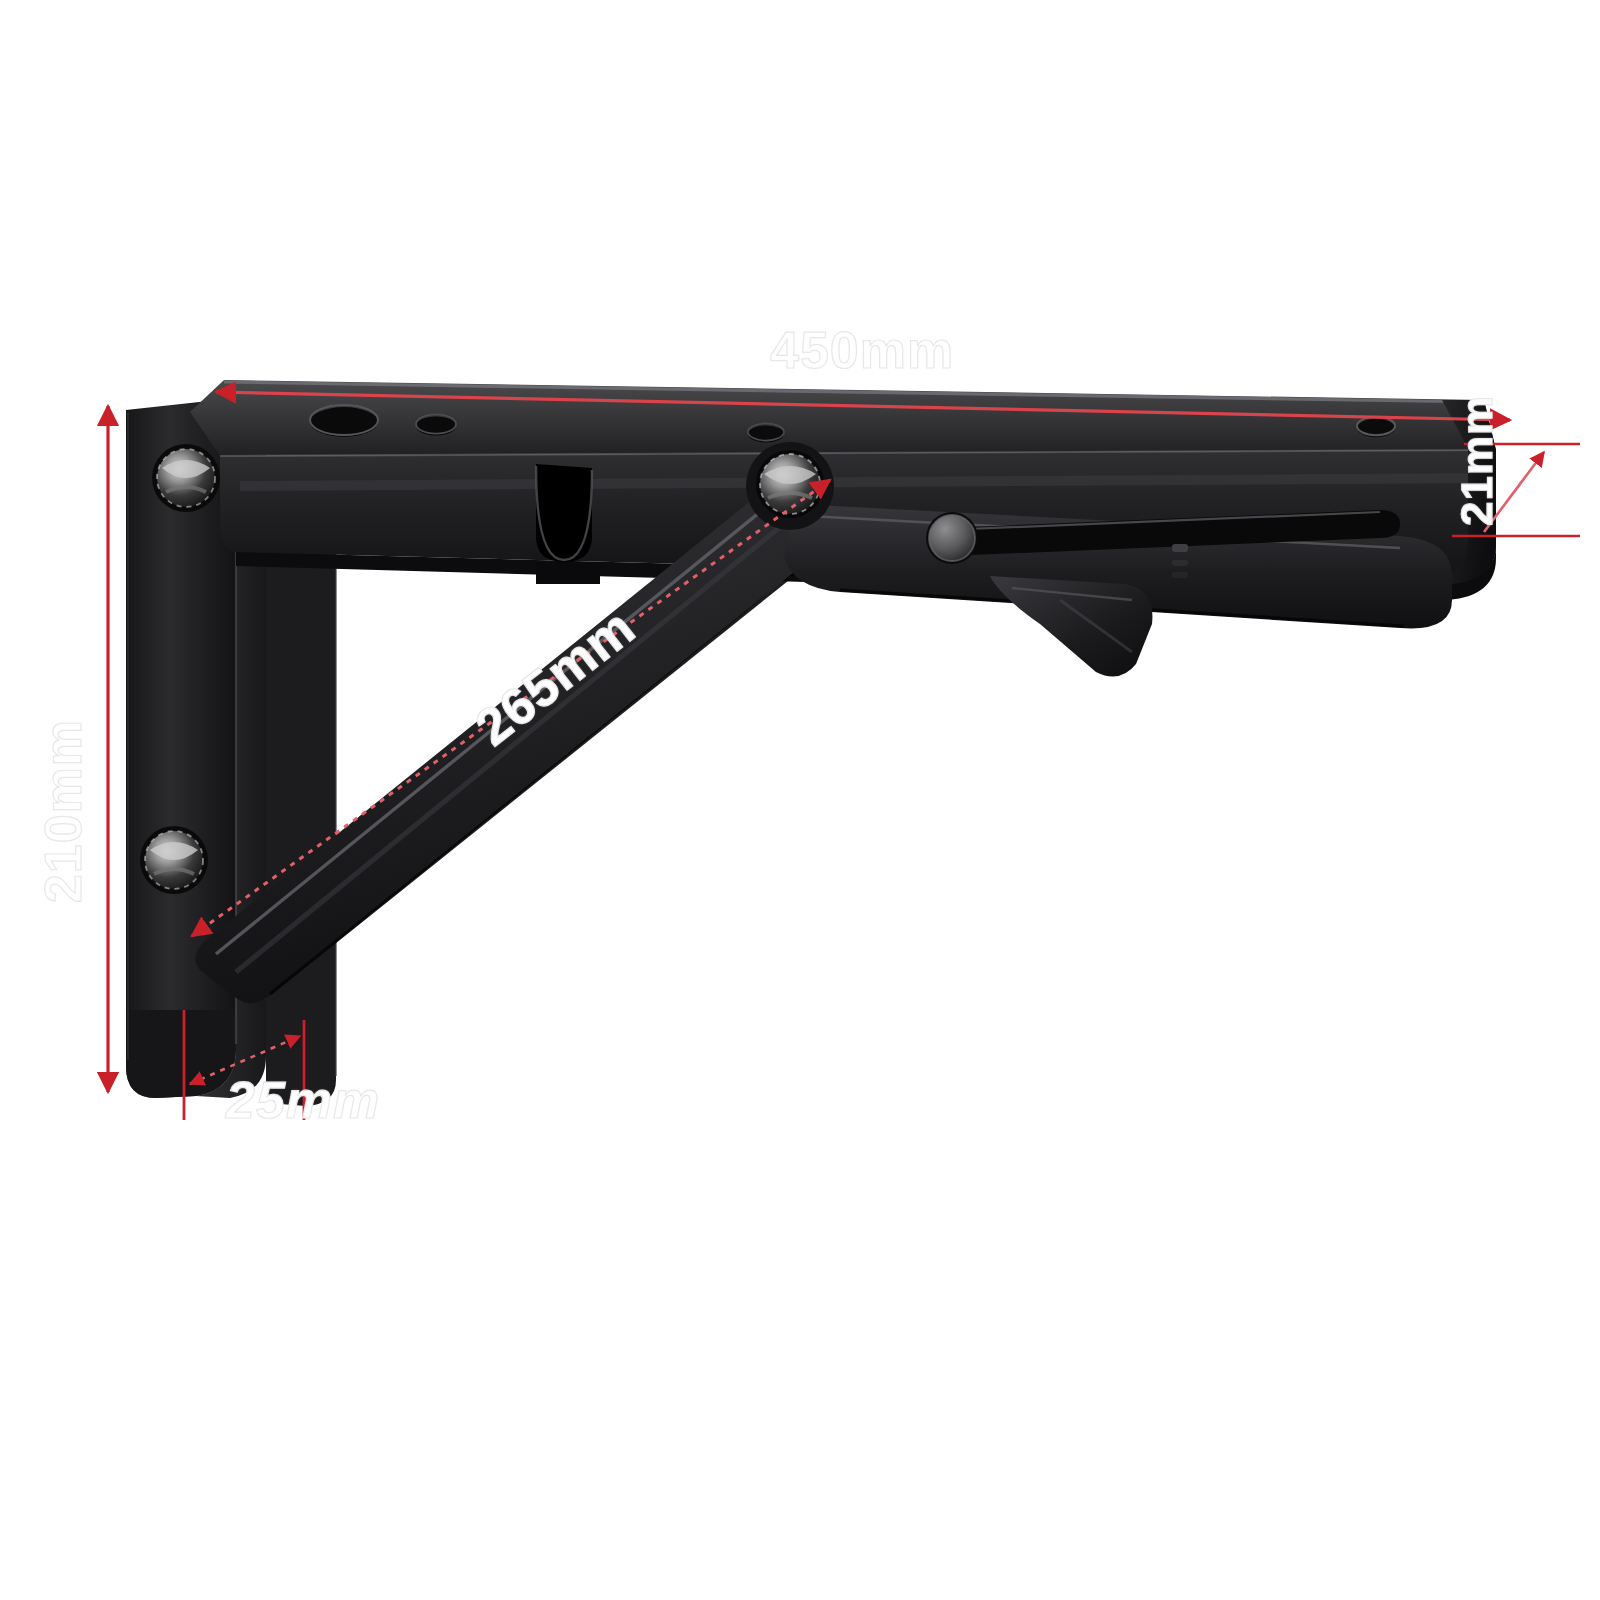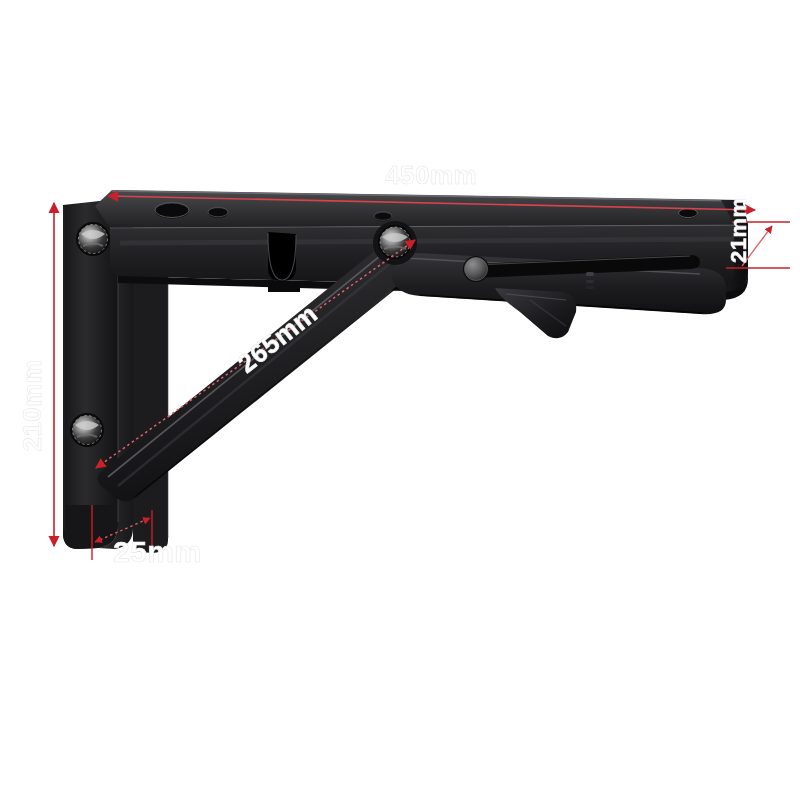--- a/index.html
+++ b/index.html
@@ -235,15 +235,15 @@
   </svg>
 
   <div class="dim-label" style="left:385px; top:160px; font-size:26px;">450mm</div>
 
   <div class="dim-label" style="left:-14px; top:390px; font-size:26px; transform: rotate(-90deg); transform-origin: center center;">210mm</div>
 
   <div class="dim-label" style="left:232px; top:355px; font-size:26px; transform: rotate(-38deg); transform-origin: left top;">265mm</div>
 
   <div class="dim-label" style="left:726px; top:263px; font-size:22px; transform: rotate(-90deg); transform-origin: left top;">21mm</div>
 
-  <div class="dim-label" style="left:113px; top:535px; font-size:30px;">25mm</div>
+  <div class="dim-label" style="left:113px; top:535px; font-size:26px;font-style:italic;">25mm</div>
 
 </div>
 
 </body></html>

